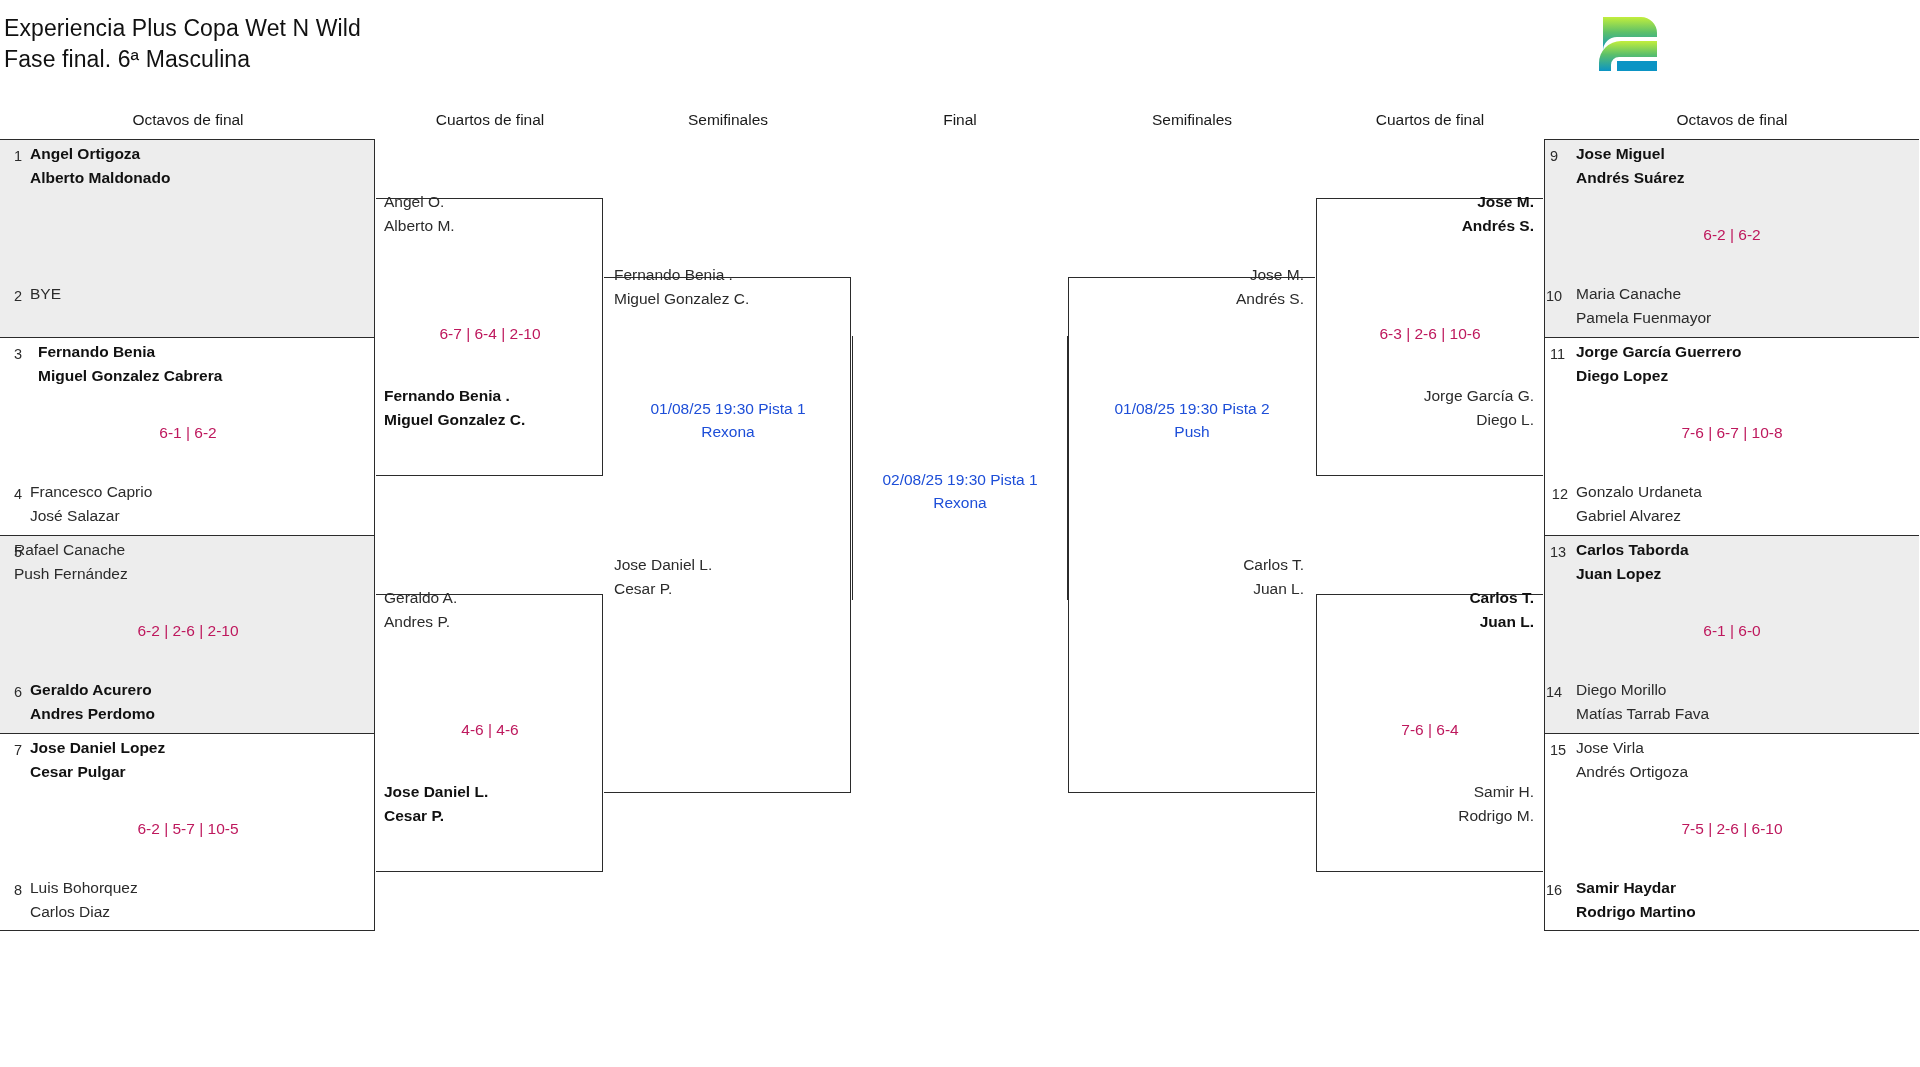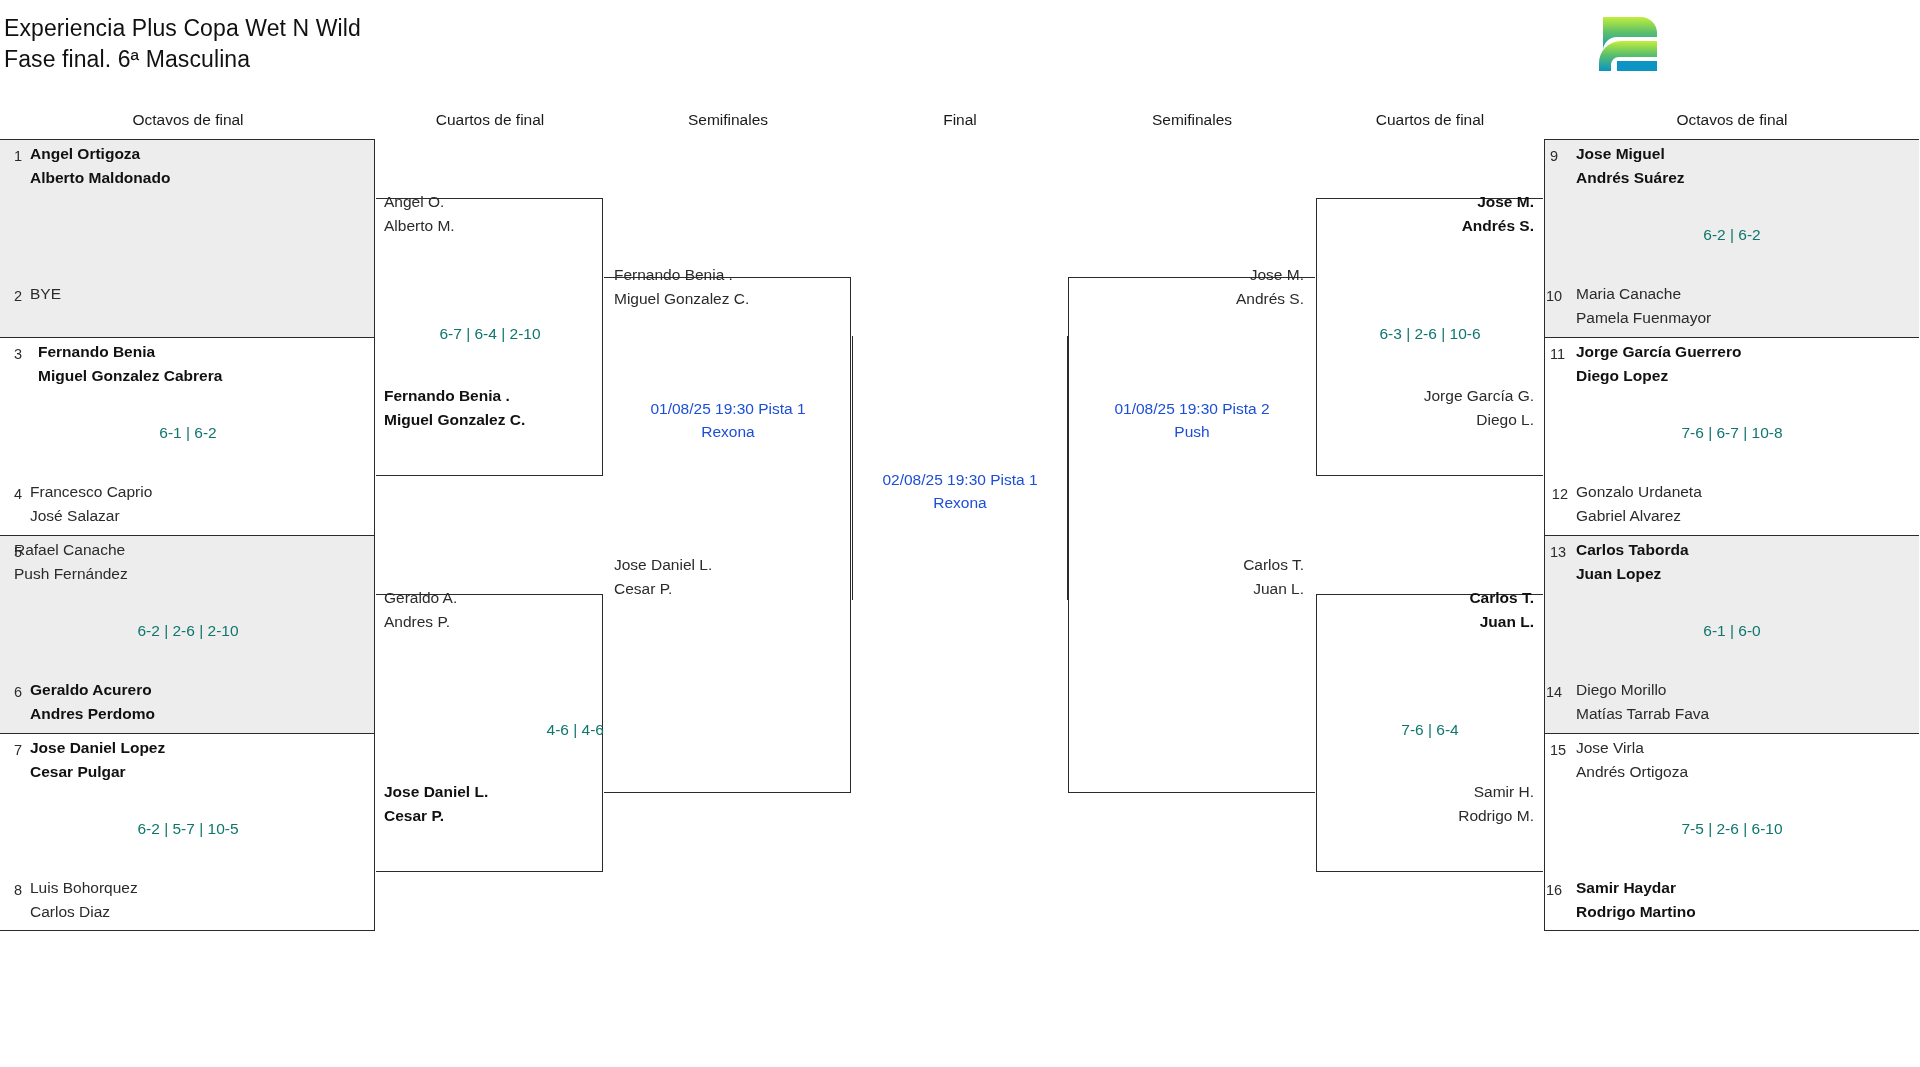--- a/index.html
+++ b/index.html
@@ -20,21 +20,21 @@
   }
   
   #bracket{position:absolute;left:0;top:0;width:1920px;height:1067px;}
   .mbox{position:absolute;box-sizing:border-box;background:#fff;}
   .shade{background:#ededed;}
   .seed{
     position:absolute;font-size:14.5px;color:#2b2b2b;width:22px;text-align:right;
   }
   .players{position:absolute;font-size:15.5px;line-height:23.5px;color:#2b2b2b;white-space:nowrap;}
   .players.win{font-weight:bold;color:#111;}
-  .score{position:absolute;font-size:15.5px;color:#0f766e;white-space:nowrap;}
+  .score{position:absolute;font-size:15.5px;color:#be185d;white-space:nowrap;}
   .sched{position:absolute;font-size:15.5px;line-height:23px;color:#1d4ed8;text-align:center;white-space:nowrap;}
   .ln{position:absolute;background:#2b2b2b;}
   .right-txt{text-align:right;}
 </style>
 </head>
 <body>
 
 <div id="header">
   <div id="title">
     <div>Experiencia Plus Copa Wet N Wild</div>
@@ -118,21 +118,21 @@
     <div class="score" style="left: 376px; top: 325px; width: 228px; text-align: center;">6-7 | 6-4 | 2-10</div>
     <div class="players win" style="left: 384px; top: 384px;">
       <div>Fernando Benia .</div>
       <div>Miguel Gonzalez C.</div>
     </div>
     <div class="mbox" style="left: 376px; top: 594px; width: 227px; height: 278px; border-top: 1px solid rgb(43, 43, 43); border-right: 1px solid rgb(43, 43, 43); border-bottom: 1px solid rgb(43, 43, 43); border-left: none;"></div>
     <div class="players" style="left: 384px; top: 586px;">
       <div>Geraldo A.</div>
       <div>Andres P.</div>
     </div>
-    <div class="score" style="left: 376px; top: 721px; width: 228px; text-align: right;">4-6 | 4-6</div>
+    <div class="score" style="left: 376px; top: 721px; width: 228px; text-align: center;">4-6 | 4-6</div>
     <div class="players win" style="left: 384px; top: 780px;">
       <div>Jose Daniel L.</div>
       <div>Cesar P.</div>
     </div>
     <div class="mbox" style="left: 604px; top: 277px; width: 247px; height: 516px; border-top: 1px solid rgb(43, 43, 43); border-right: 1px solid rgb(43, 43, 43); border-bottom: 1px solid rgb(43, 43, 43); border-left: none;"></div>
     <div class="players" style="left: 614px; top: 263px;">
       <div>Fernando Benia .</div>
       <div>Miguel Gonzalez C.</div>
     </div>
     <div class="sched" style="left: 604px; top: 397px; width: 248px;">

